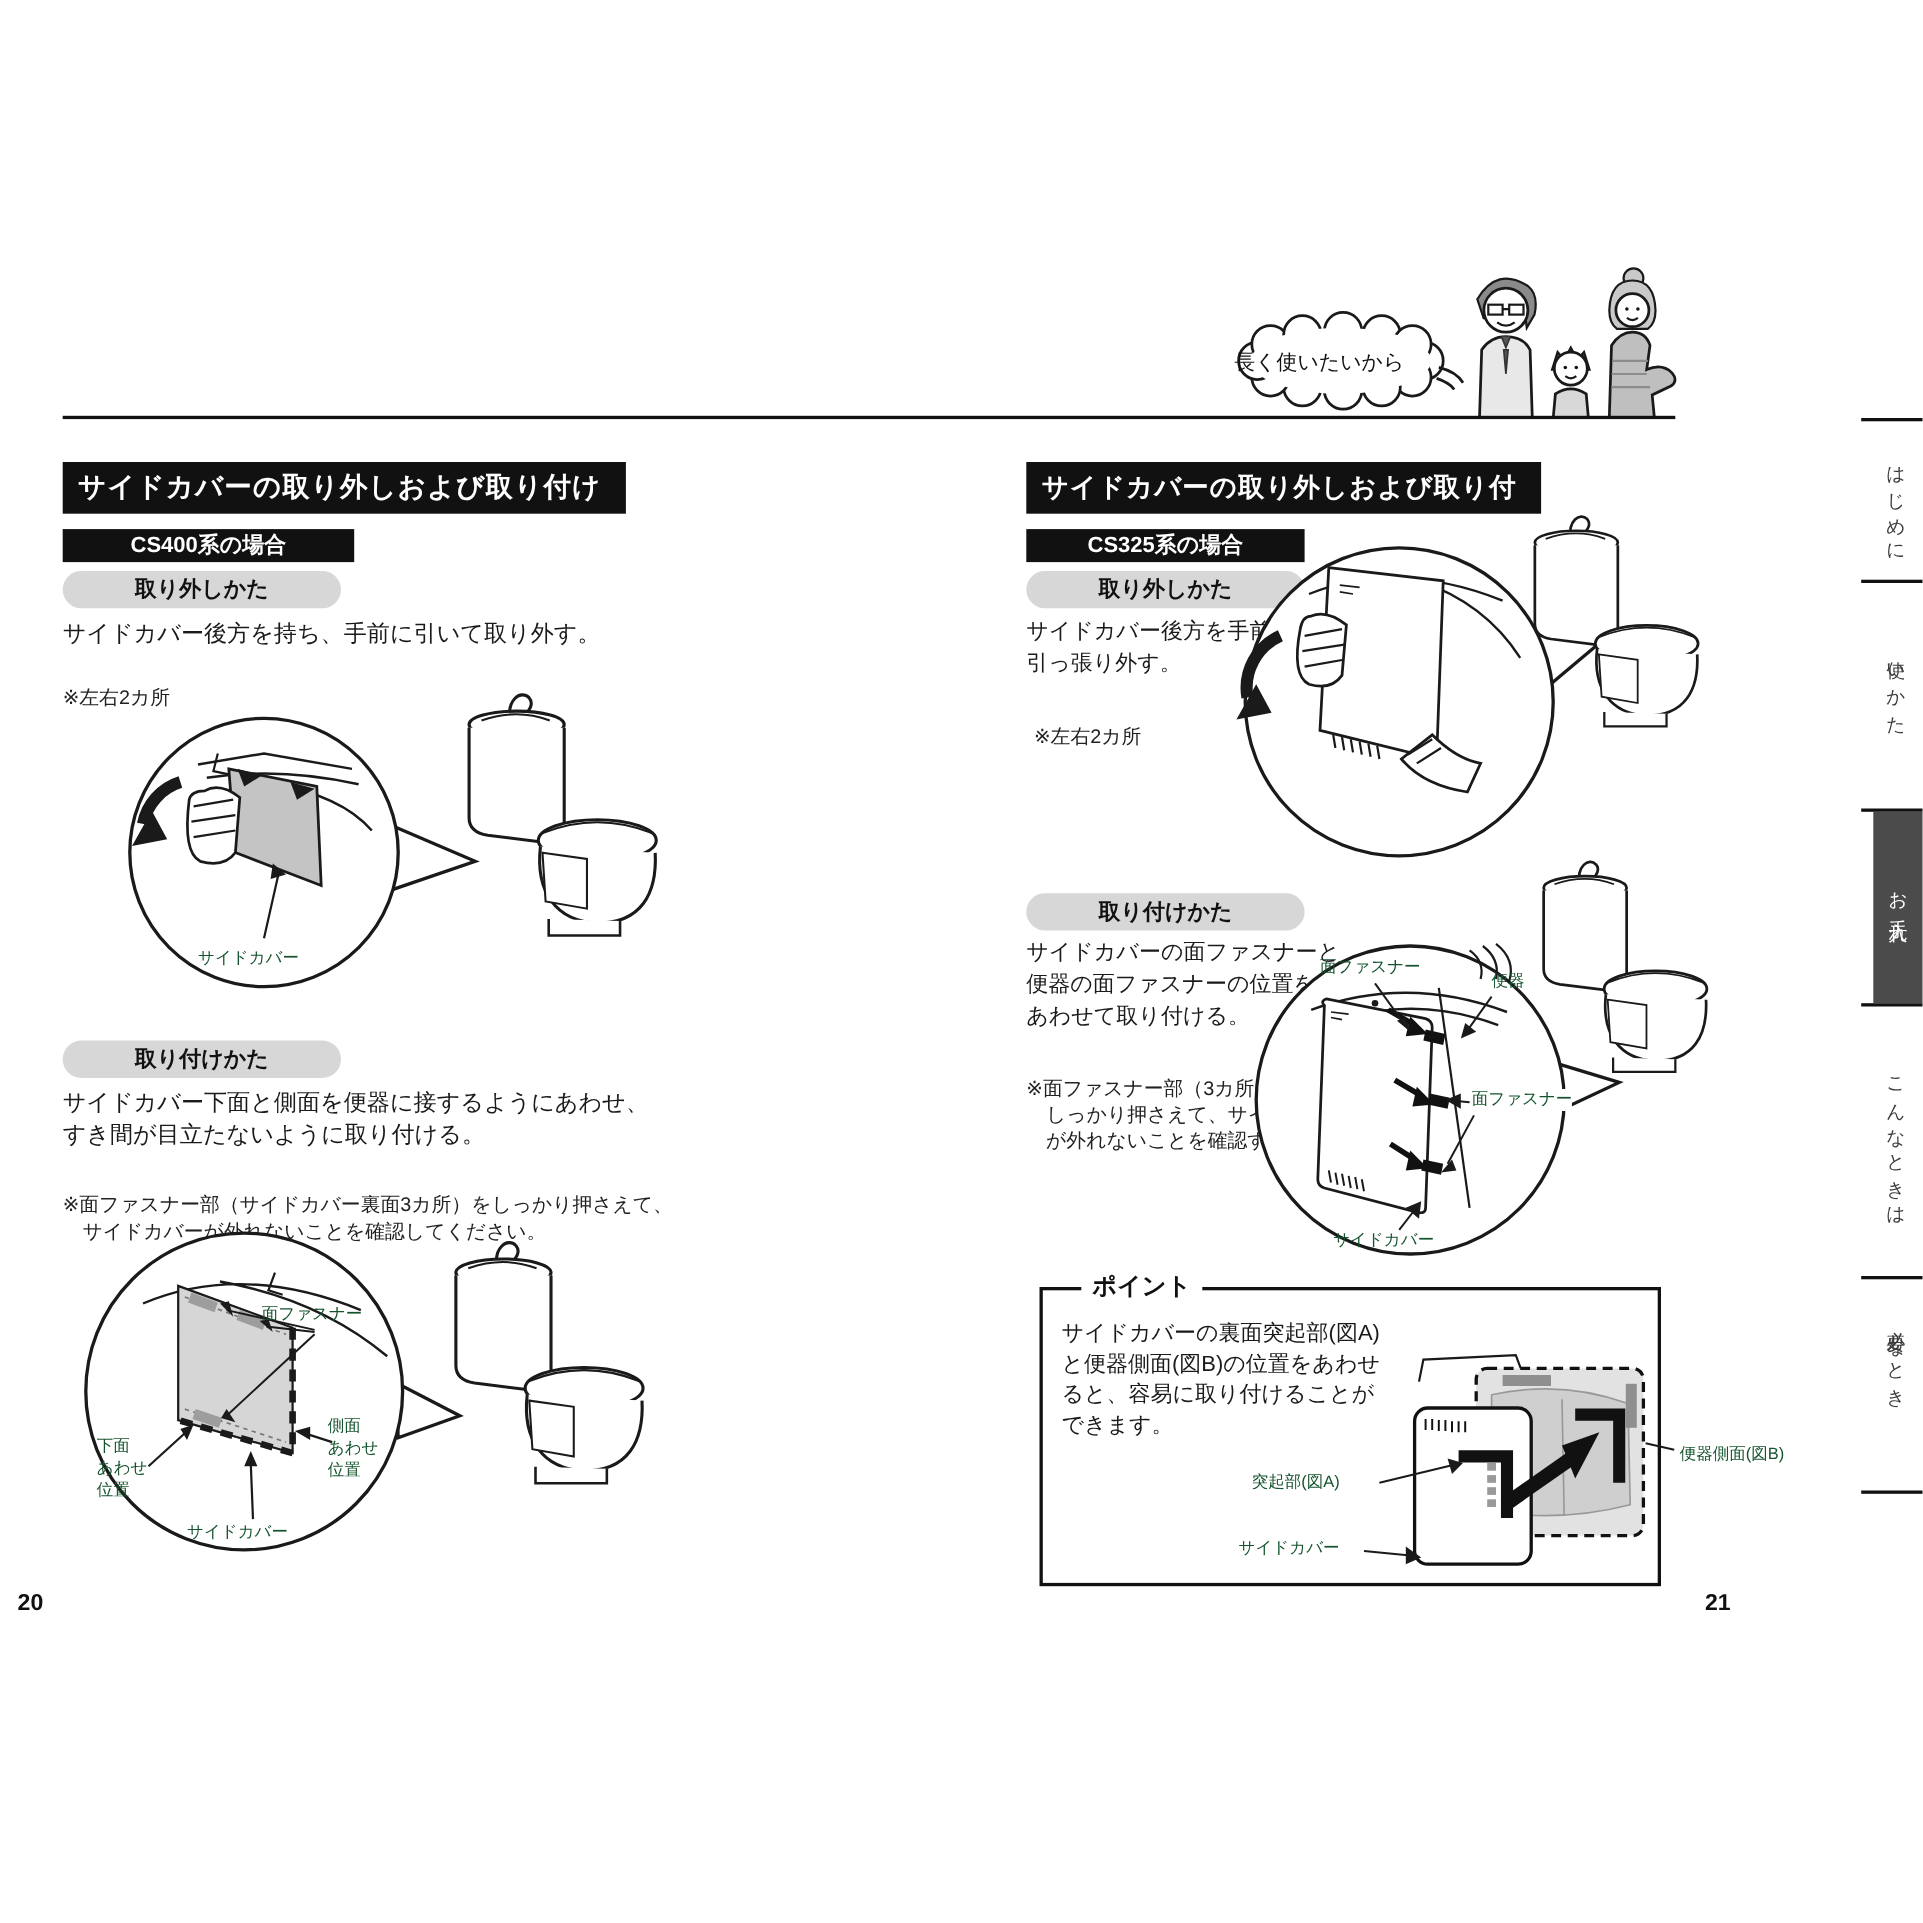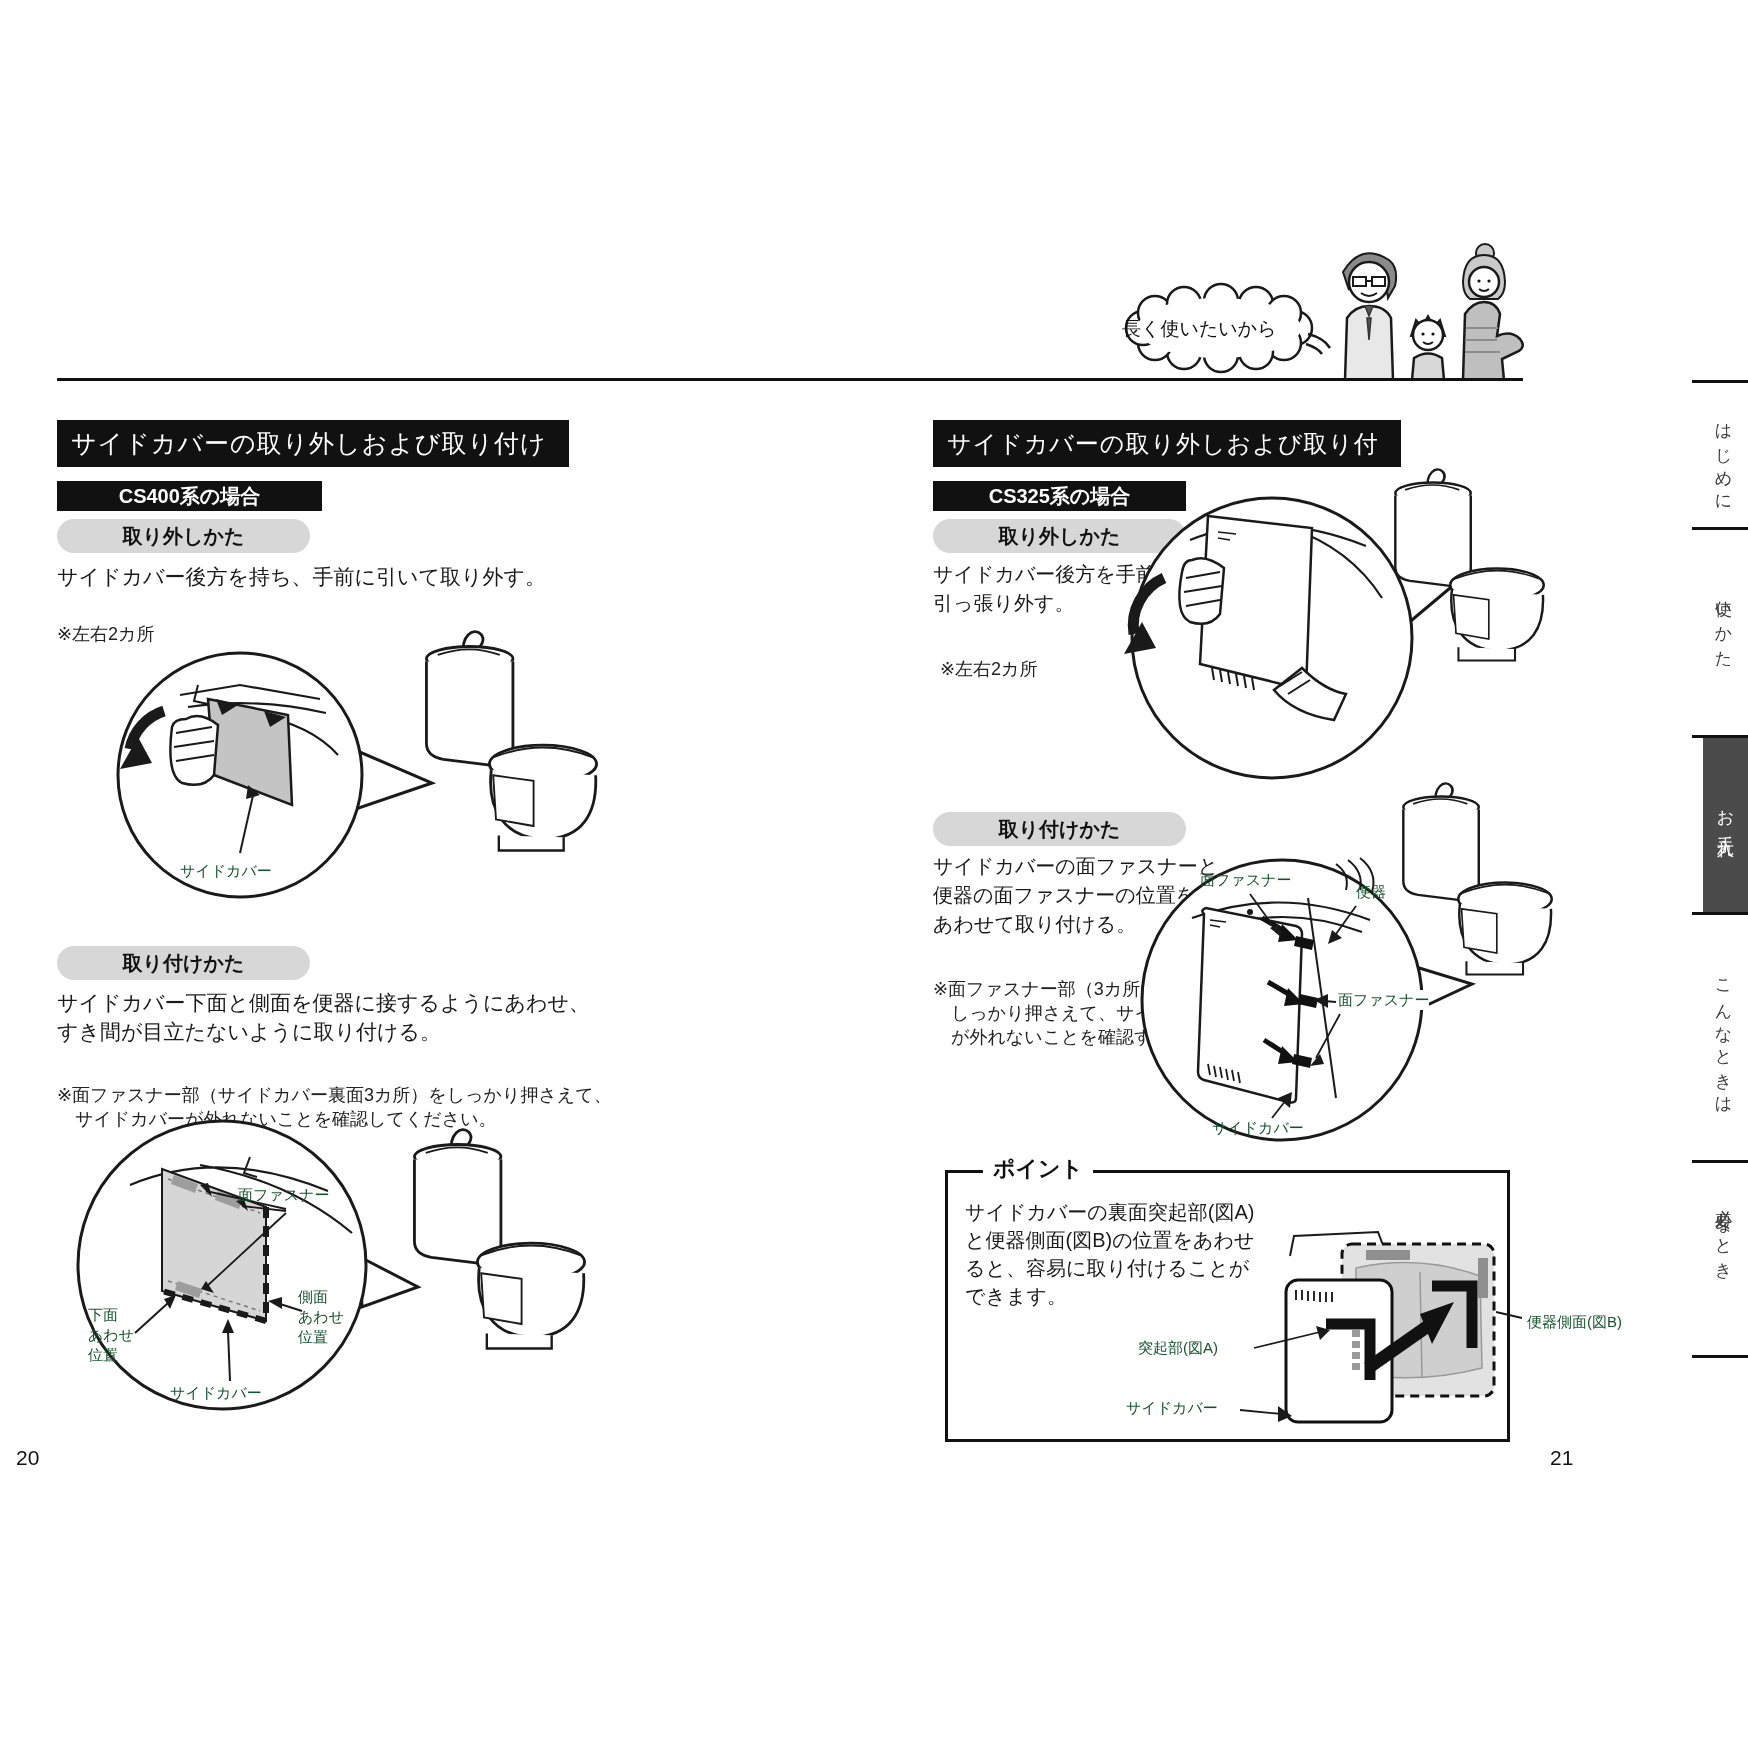--- a/index.html
+++ b/index.html
@@ -1,31 +1,31 @@
 <!DOCTYPE html>
 <html><head>
 <meta charset="utf-8">
 <style>
   html,body{margin:0;padding:0;background:#fff;}
   #canvas{position:relative;width:1748px;height:1748px;background:#fff;overflow:hidden;
           font-family:"Liberation Sans","DejaVu Sans",sans-serif;color:#1a1a1a;}
   .abs{position:absolute;}
   .rule{background:#111;height:3px;}
-  .bar-title{background:#111;color:#fff;font-size:25px;font-weight:normal;line-height:47px;
+  .bar-title{background:#111;color:#fff;font-size:25px;font-weight:bold;line-height:47px;
              height:47px;padding-left:14px;box-sizing:border-box;letter-spacing:1px;}
   .bar-model{background:#111;color:#fff;font-size:20px;font-weight:bold;line-height:30px;
              height:30px;text-align:center;}
   .pill{background:#d7d7d7;border-radius:18px;font-size:20px;font-weight:bold;line-height:34px;
         height:34px;text-align:center;color:#111;}
   .body-text{font-size:21px;line-height:29px;white-space:pre-line;color:#1a1a1a;}
   .body-text-sm{font-size:20px;line-height:29px;white-space:pre-line;color:#1a1a1a;}
   .note-text{font-size:18px;line-height:24px;white-space:pre-line;color:#222;margin-top:29px;}
   .fig-label{font-size:15px;line-height:20px;white-space:pre-line;color:#14532d;}
   .uline{}
-  .pageno{font-size:21px;font-weight:normal;color:#111;}
+  .pageno{font-size:21px;font-weight:bold;color:#111;}
   .vtab{writing-mode:vertical-rl;text-orientation:upright;letter-spacing:4px;
         font-size:17px;color:#3c3c3c;}
   .vtab-block{background:#4b4b4b;display:flex;align-items:center;justify-content:center;}
   .vtab-block .vtab{color:#fff;}
   .tick{background:#111;height:3px;width:56px;}
   .point-box{border:3px solid #111;box-sizing:border-box;background:#fff;}
   .point-title{background:#fff;font-size:22px;font-weight:bold;padding:0 10px;color:#111;}
   svg{display:block;}
 </style>
 </head>

